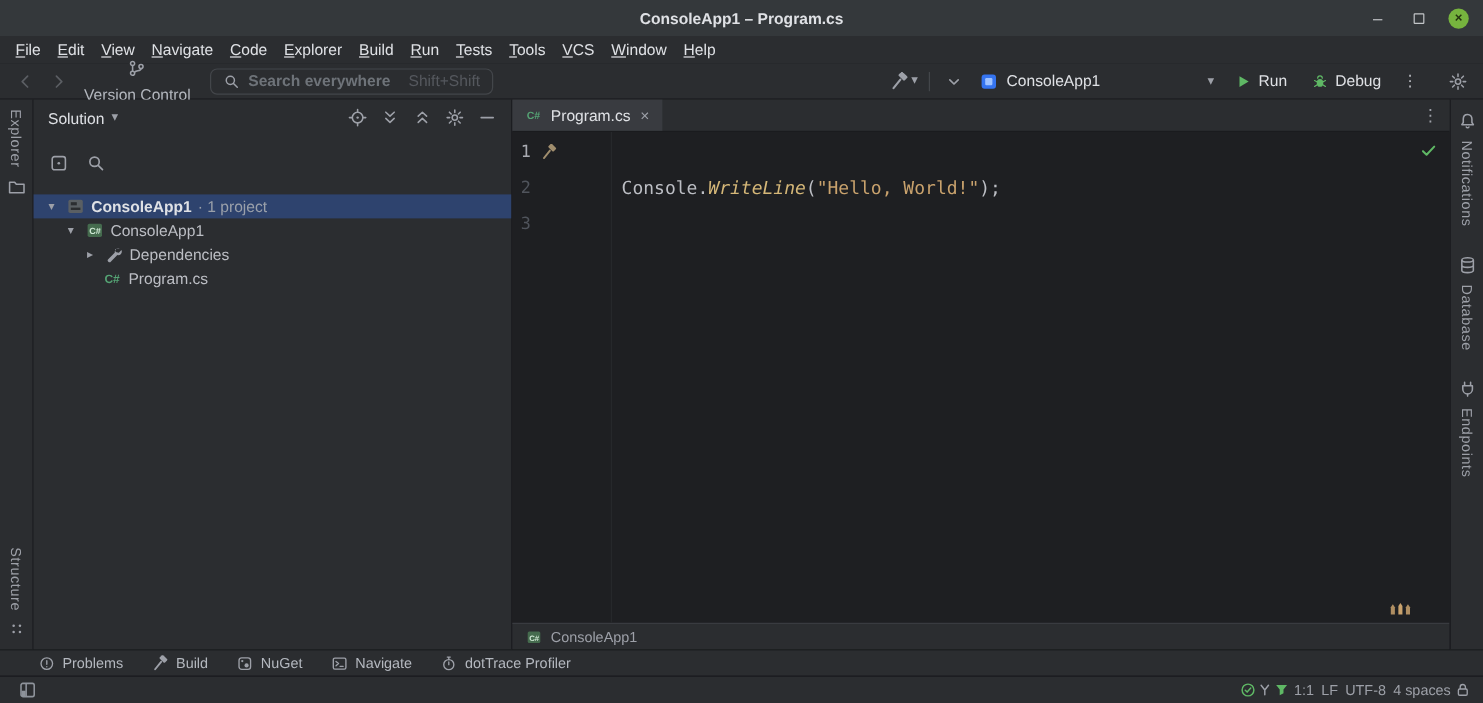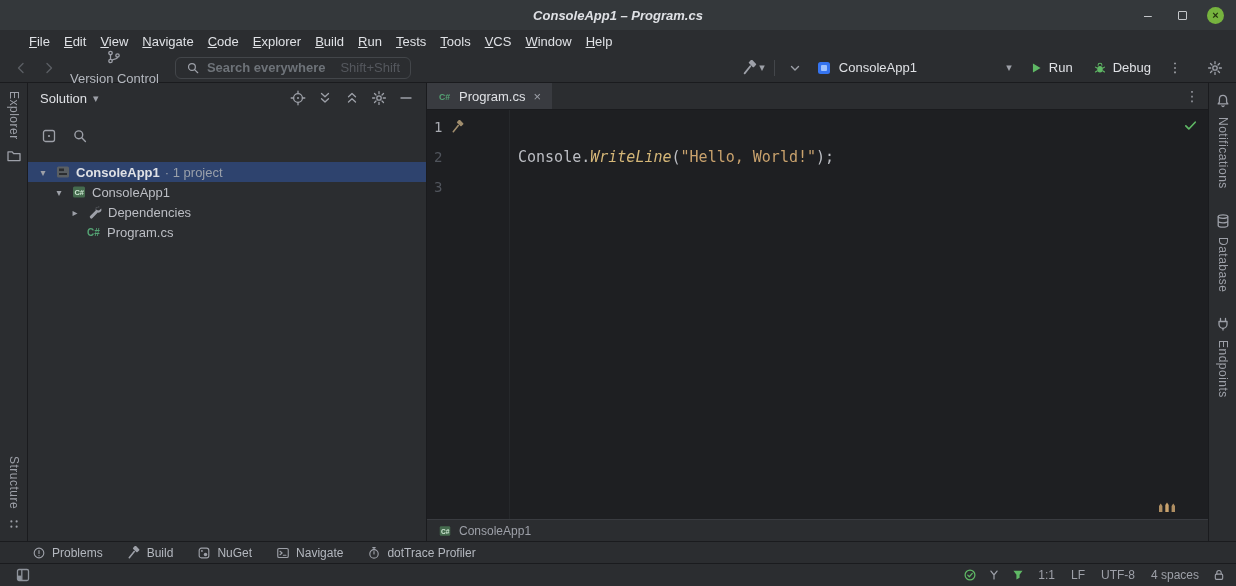--- a/index.html
+++ b/index.html
@@ -7,28 +7,28 @@
   body {
     background:#1e1f22; color:#bcbec4;
     font-family:"Liberation Sans", sans-serif; font-size:13px;
     -webkit-user-select:none; user-select:none;
   }
   svg { display:block; }
   .i16{width:16px;height:16px;} .i14{width:14px;height:14px;}
 
   
   .titlebar { height:30px; background:#34383b; display:flex; align-items:center; position:relative; }
-  .window-title { position:absolute; left:0; right:0; text-align:center; font-weight:bold; color:#dfe1e5; font-size:13px; pointer-events:none;font-style:italic; }
+  .window-title { position:absolute; left:0; right:0; text-align:center; font-weight:bold; color:#dfe1e5; font-size:13px; pointer-events:none; }
   .win-controls { margin-left:auto; display:flex; align-items:center; gap:16px; padding-right:12px; z-index:2; }
   .win-btn { width:18px; height:18px; display:flex; align-items:center; justify-content:center; color:#c3c6c9; font-size:14px; line-height:1; }
   .max-square { width:9px; height:9px; border:1.5px solid #c3c6c9; border-radius:1px; display:block; }
   .win-btn.close { width:17px; height:17px; border-radius:50%; background:#76b33e; color:#24330f; font-size:11px; font-weight:bold; }
 
   
-  .menubar { height:23px; background:#2b2d30; display:flex; align-items:center; padding:0 22px; }
+  .menubar { height:23px; background:#2b2d30; display:flex; align-items:center; padding:0 6px; }
   .menu-item { display:inline-block; padding:2px 7px; color:#dfe1e5; border-radius:4px; }
   .menu-item::first-letter { text-decoration:underline; }
 
   
   .toolbar { height:30px; background:#2b2d30; border-bottom:1px solid #1a1b1e; display:flex; align-items:center; padding:0 8px; gap:2px; }
   .icon-btn { width:26px; height:24px; display:flex; align-items:center; justify-content:center; border-radius:4px; }
   .vcs-widget { display:flex; align-items:center; gap:6px; color:#b4b8bf; padding:0 8px 0 6px;flex-direction:column; }
   .search-widget { display:flex; align-items:center; gap:7px; border:1px solid #43464a; border-radius:6px; height:22px; padding:0 10px; margin-left:6px; min-width:230px; }
   .search-ph { color:#6e7379;font-weight:bold; }
   .search-sc { color:#55585e; margin-left:8px; }
@@ -84,21 +84,21 @@
   .editor-check { position:absolute; top:8px; right:10px; }
   .editor-pens { position:absolute; bottom:6px; right:28px; }
 
   .breadcrumbs { height:22px; background:#2b2d30; border-top:1px solid #393b40; display:flex; align-items:center; gap:7px; padding:0 11px; font-size:12px; color:#9da0a8; }
 
   
   .bottom-bar { height:22px; background:#2b2d30; border-top:1px solid #1a1b1e; display:flex; align-items:center; gap:24px; padding:0 14px 0 32px; font-size:12px; color:#b4b8bf; }
   .bt-item { display:flex; align-items:center; gap:6px; }
 
   
-  .statusbar { height:23px; background:#2b2d30; border-top:1px solid #1a1b1e; display:flex; align-items:center; gap:10px; padding:0 10px; font-size:12px; color:#9da0a8; }
+  .statusbar { height:23px; background:#2b2d30; border-top:1px solid #1a1b1e; display:flex; align-items:center; padding:0 10px; font-size:12px; color:#9da0a8; }
   .sb-spacer { flex:1; }
   .sb-text { padding:0 3px; }
 </style>
 </head>
 <body>
 
 <div class="app">
 
   <div class="titlebar">
     <div class="window-title">ConsoleApp1 – Program.cs</div>

